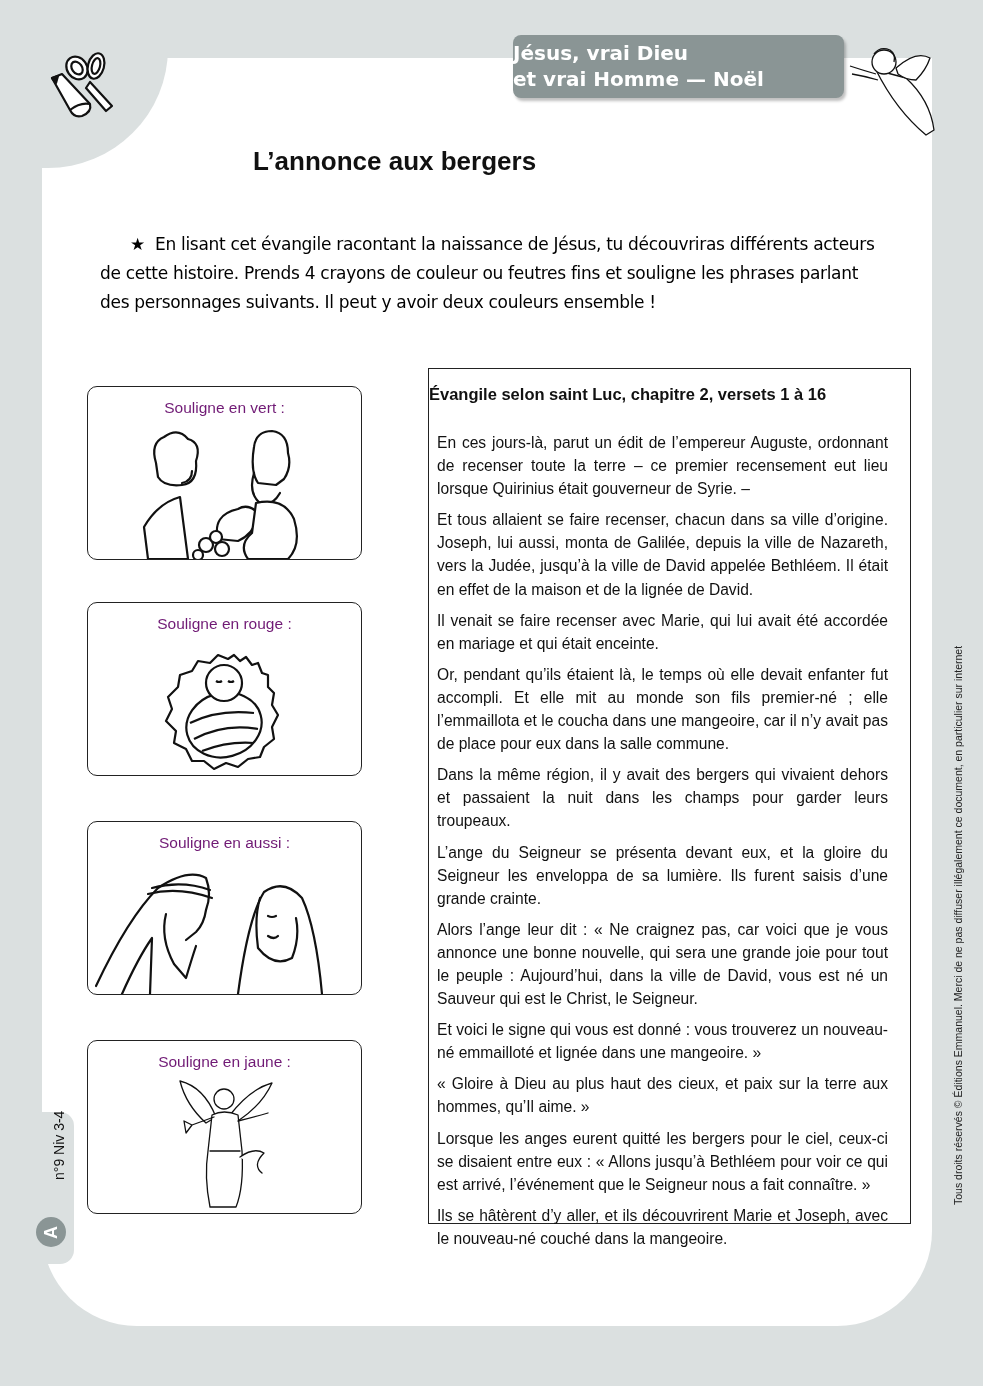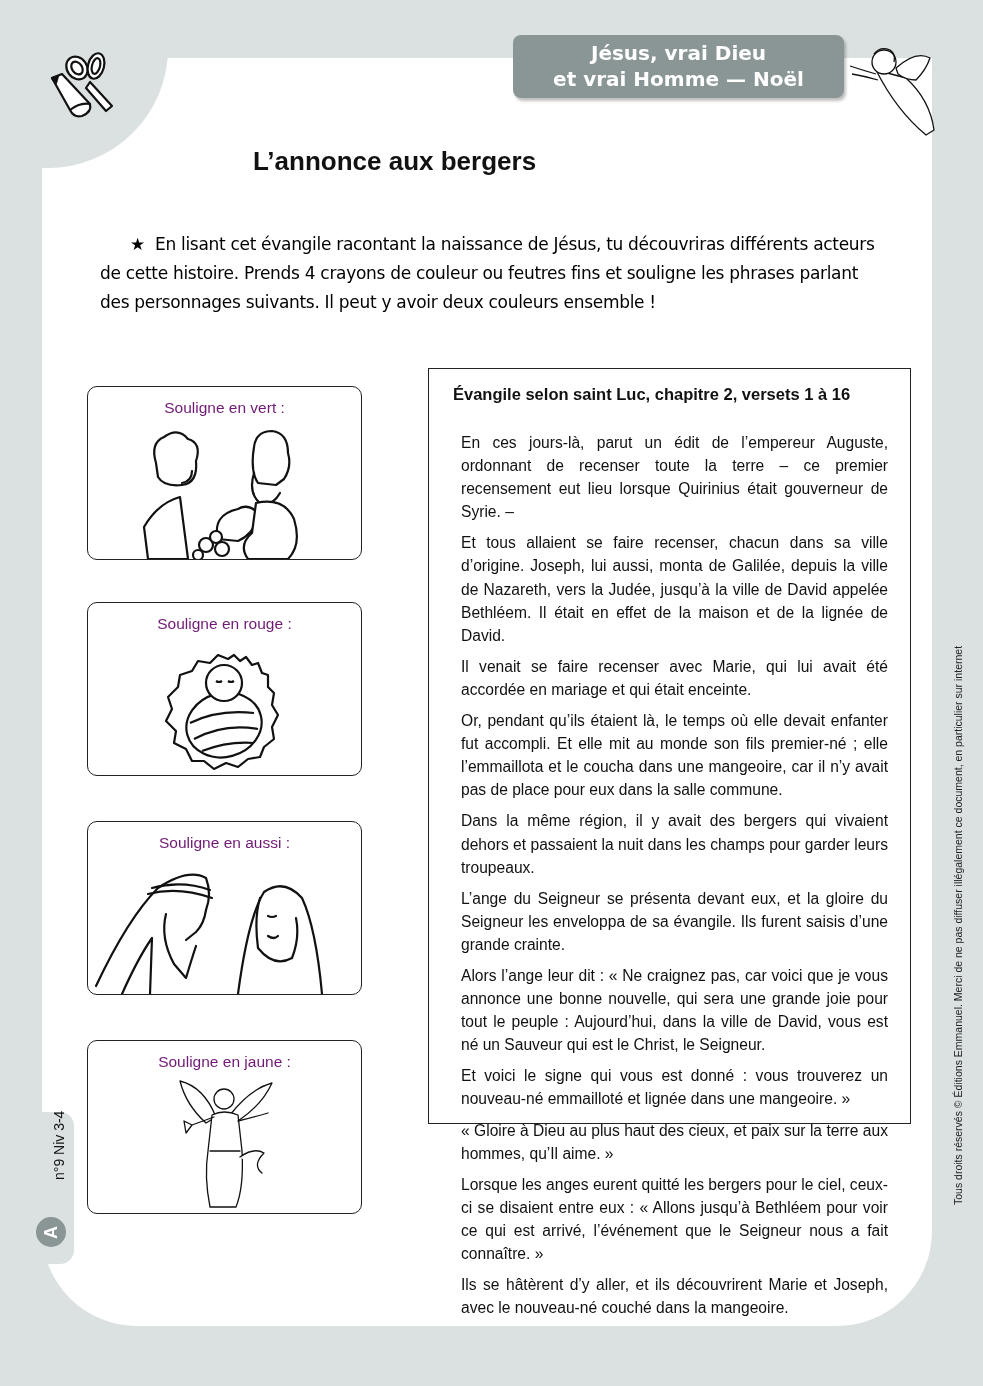--- a/index.html
+++ b/index.html
@@ -45,21 +45,21 @@
     position:absolute; left:51px; top:1180px; transform-origin:0 0;
     transform:rotate(-90deg);
     font-family:"Liberation Sans", sans-serif; font-size:14px; white-space:nowrap; color:#111;
   }
   .tools-icon { position:absolute; left:44px; top:48px; width:78px; height:80px; }
   
   .ribbon {
     position:absolute; left:513px; top:35px; width:331px; height:63px;
     background:#8a9595; border-radius:8px;
     box-shadow:2px 3px 3px rgba(0,0,0,0.25);
-    color:#fff; text-align:center;
+    color:#fff; text-align:left;
     font-family:"DejaVu Sans", sans-serif; font-weight:bold; font-size:20px; line-height:26px;
     padding-top:5px; box-sizing:border-box;
   }
   .angle-icon { position:absolute; left:846px; top:40px; width:92px; height:100px; }
   .title {
     position:absolute; left:0; width:789px; top:146px; text-align:center;
     font-family:"Liberation Sans", sans-serif; font-weight:bold; font-size:26px; color:#111;
   }
   .instructions {
     position:absolute; left:100px; top:230px; width:790px;
@@ -70,23 +70,23 @@
   .card {
     position:absolute; left:87px; width:275px; height:174px;
     border:1.5px solid #222; border-radius:10px; box-sizing:border-box; background:#fff;
   }
   .card .label {
     text-align:center; margin-top:12px;
     font-family:"Liberation Sans", sans-serif; font-size:15.5px; color:#701a75;
   }
   .card svg { position:absolute; left:0; top:36px; }
   .gospel {
-    position:absolute; left:428px; top:368px; width:483px; height:756px;
+    position:absolute; left:428px; top:368px; width:483px; height:856px;
     border:1.5px solid #222; box-sizing:border-box; background:#fff;
-    padding:12px 14px 0 24px;
+    padding:12px 14px 0 0;
     font-family:"Liberation Sans", sans-serif; font-size:15.6px; line-height:23.1px; color:#111;
   }
   .gospel .ghead { font-weight:bold; font-size:16.5px; margin-bottom:24px; line-height:26px; }
   .gospel p { margin:8px; text-align:justify; }
   .copyright {
     position:absolute; left:952px; top:1205px; transform-origin:0 0; transform:rotate(-90deg);
     font-family:"Liberation Sans", sans-serif; font-size:10.5px; white-space:nowrap; color:#222;
   }
 </style>
 </head>
@@ -199,21 +199,21 @@
   </svg>
 </div>
 
 <div class="gospel">
   <div class="ghead">Évangile selon saint Luc, chapitre 2, versets 1 à 16</div>
   <p>En ces jours-là, parut un édit de l’empereur Auguste, ordonnant de recenser toute la terre – ce premier recensement eut lieu lorsque Quirinius était gouverneur de Syrie. –</p>
   <p>Et tous allaient se faire recenser, chacun dans sa ville d’origine. Joseph, lui aussi, monta de Galilée, depuis la ville de Nazareth, vers la Judée, jusqu’à la ville de David appelée Bethléem. Il était en effet de la maison et de la lignée de David.</p>
   <p>Il venait se faire recenser avec Marie, qui lui avait été accordée en mariage et qui était enceinte.</p>
   <p>Or, pendant qu’ils étaient là, le temps où elle devait enfanter fut accompli. Et elle mit au monde son fils premier-né ; elle l’emmaillota et le coucha dans une mangeoire, car il n’y avait pas de place pour eux dans la salle commune.</p>
   <p>Dans la même région, il y avait des bergers qui vivaient dehors et passaient la nuit dans les champs pour garder leurs troupeaux.</p>
-  <p>L’ange du Seigneur se présenta devant eux, et la gloire du Seigneur les enveloppa de sa évangile. Ils furent saisis d’une grande crainte.</p>
+  <p>L’ange du Seigneur se présenta devant eux, et la gloire du Seigneur les enveloppa de sa lumière. Ils furent saisis d’une grande crainte.</p>
   <p>Alors l’ange leur dit : « Ne craignez pas, car voici que je vous annonce une bonne nouvelle, qui sera une grande joie pour tout le peuple : Aujourd’hui, dans la ville de David, vous est né un Sauveur qui est le Christ, le Seigneur.</p>
   <p>Et voici le signe qui vous est donné : vous trouverez un nouveau-né emmailloté et lignée dans une mangeoire. »</p>
   <p>« Gloire à Dieu au plus haut des cieux, et paix sur la terre aux hommes, qu’Il aime. »</p>
   <p>Lorsque les anges eurent quitté les bergers pour le ciel, ceux-ci se disaient entre eux : « Allons jusqu’à Bethléem pour voir ce qui est arrivé, l’événement que le Seigneur nous a fait connaître. »</p>
   <p>Ils se hâtèrent d’y aller, et ils découvrirent Marie et Joseph, avec le nouveau-né couché dans la mangeoire.</p>
 </div>
 
 <div class="level-tab"></div>
 <div class="level-text">n°9 Niv 3-4</div>
 <div class="level-circle">

